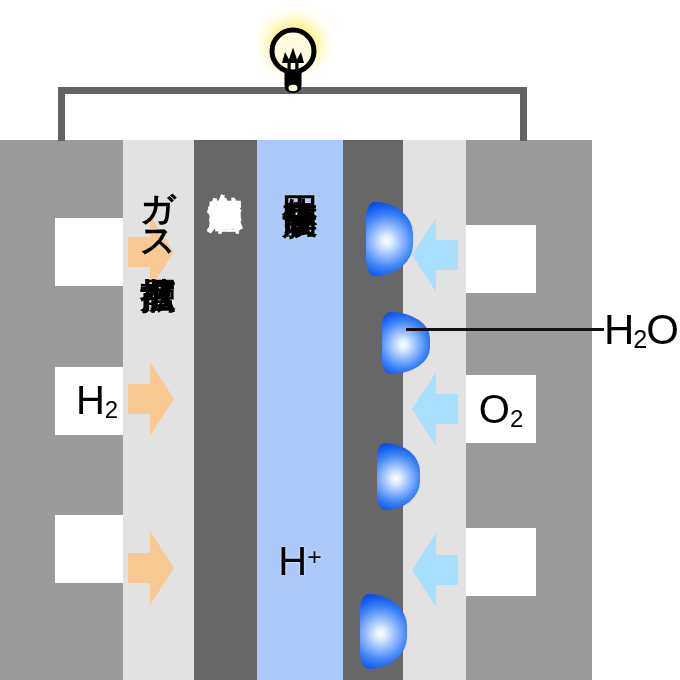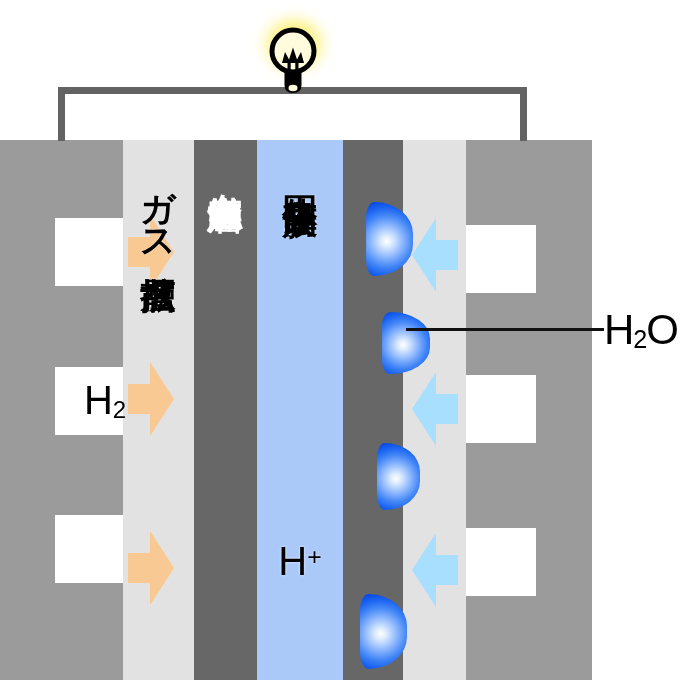--- a/index.html
+++ b/index.html
@@ -54,21 +54,21 @@
     font-weight:bold;font-size:35px;letter-spacing:1.5px;line-height:37px;
     font-family:"DejaVu Sans","Liberation Sans",sans-serif;white-space:nowrap;
   }
   #label-gdl{left:139px;top:166px;color:#000;text-shadow:0 0 2px rgba(255,255,255,.6);}
   #label-cat{left:206px;top:166px;color:#fff;}
   #label-mem{left:281px;top:168px;color:#000;text-shadow:0 0 2px rgba(255,255,255,.6);}
   
   .chem{position:absolute;z-index:6;color:#000;font-size:40px;line-height:46px;text-align:center;}
   .chem .sb{font-size:0.6em;vertical-align:-0.16em;}
   .chem .sp{font-size:0.62em;vertical-align:0.42em;}
-  #label-h2{left:55px;top:377px;width:84px;padding-left:8px;}
+  #label-h2{left:55px;top:377px;width:84px;}
   #label-o2{left:466px;top:386px;width:70px;}
   #label-hplus{left:257px;top:534px;width:86px;text-shadow:0 0 3px rgba(255,255,255,.7);}
   #label-h2o{left:604px;top:307px;width:80px;font-size:42px;text-align:left;letter-spacing:-1px;}
   #h2o-line{position:absolute;left:406px;top:328px;width:198px;height:3px;background:#111;z-index:5;}
 </style>
 </head>
 <body>
 
 <div id="stage">
 
@@ -125,17 +125,18 @@
   <div class="droplet d1"></div>
   <div class="droplet d2"></div>
   <div class="droplet d3"></div>
   <div class="droplet d4"></div>
 
   <div class="v-label" id="label-gdl">ガス拡散層</div>
   <div class="v-label" id="label-cat">白金触媒層</div>
   <div class="v-label" id="label-mem">固体高分子膜</div>
 
   <div class="chem" id="label-h2"><span>H</span><span class="sb">2</span></div>
+  <div class="chem" id="label-o2"><span>O</span><span class="sb">2</span></div>
   <div class="chem" id="label-hplus"><span>H</span><span class="sp">+</span></div>
   <div id="h2o-line"></div>
   <div class="chem" id="label-h2o"><span>H</span><span class="sb">2</span><span>O</span></div>
 
 </div>
 
 </body></html>

